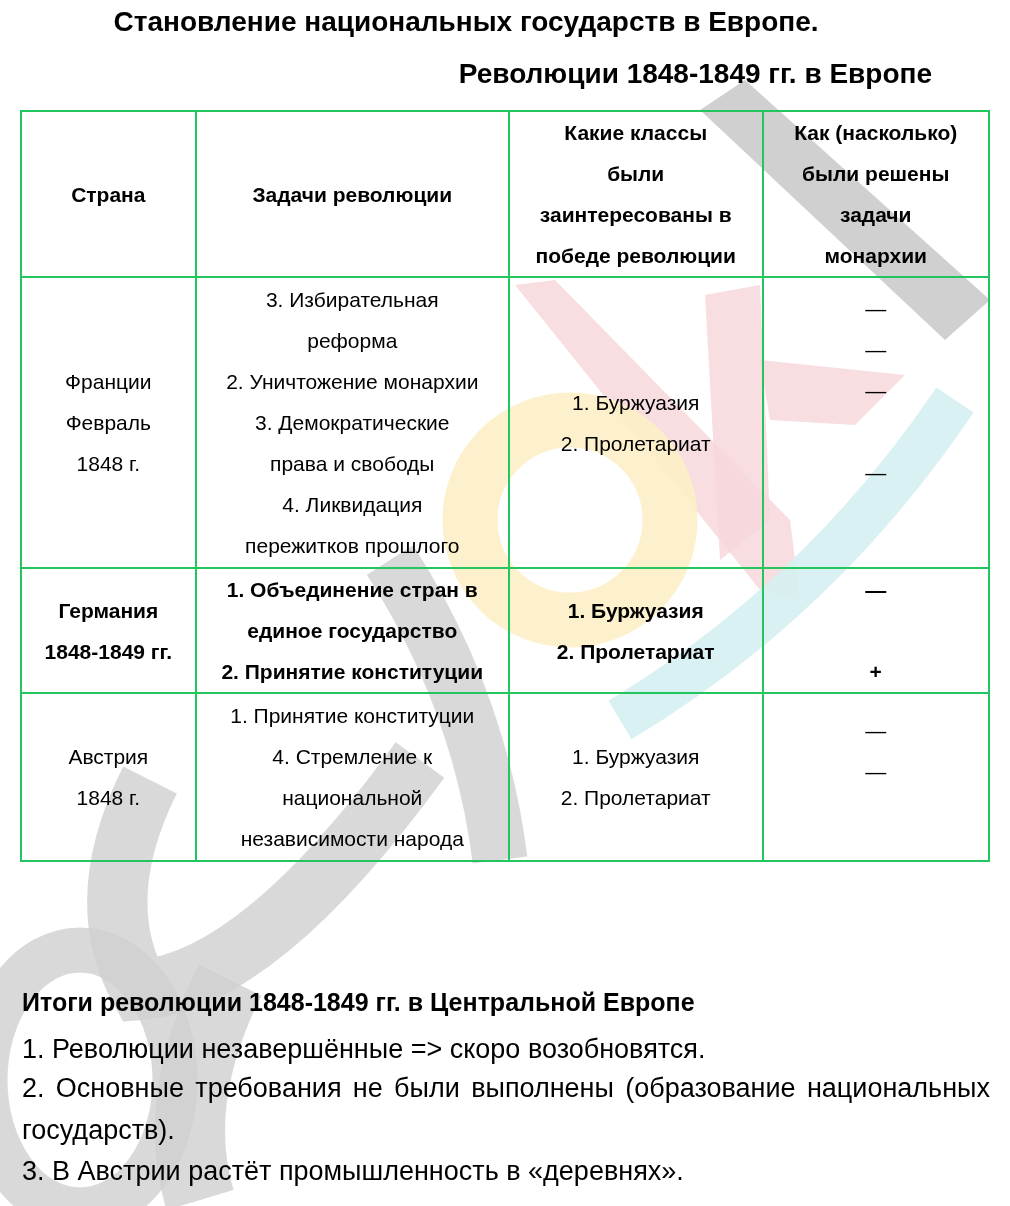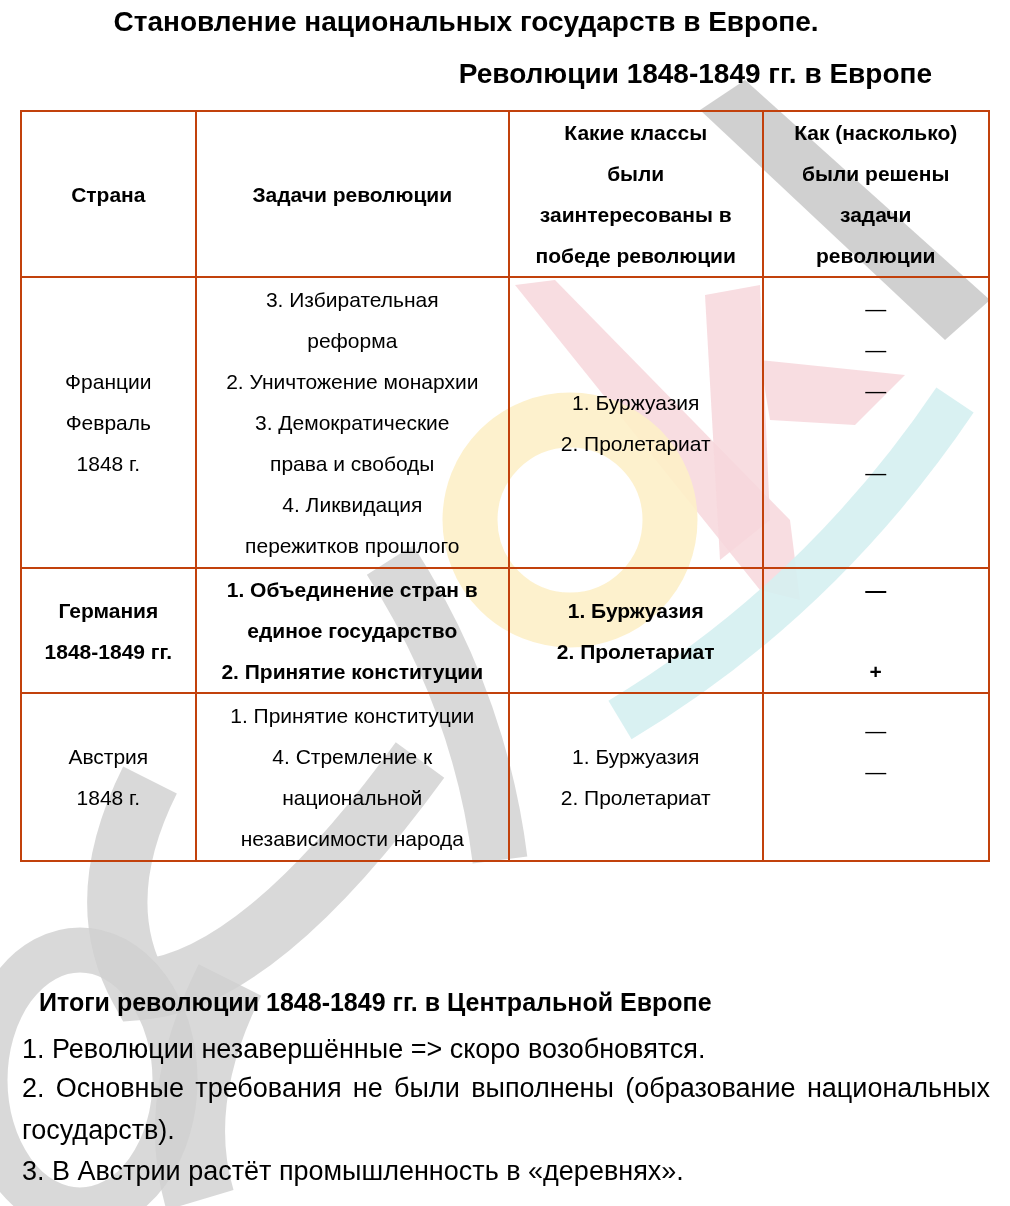--- a/index.html
+++ b/index.html
@@ -14,38 +14,38 @@
     font-weight: bold; font-size: 28px; line-height: 28px;
   }
   .t1 { top: 8px; }
   .t2 { top: 60px; text-align: right; }
   table.main {
     position: absolute; left: 20px; top: 110px;
     border-collapse: collapse; width: 970px;
     font-size: 21px; text-align: center;
   }
   table.main td, table.main th {
-    border: 2px solid #c2410c; padding: 0; vertical-align: middle;
+    border: 2px solid #22c55e; padding: 0; vertical-align: middle;
     line-height: 41px;
   }
   table.main th { font-weight: bold; }
   .c1 { width: 173px; }
   .c2 { width: 312px; }
   .c3 { width: 252px; }
   .c4 { width: 225px; border-radius: 20px; }
   .line { display: block; }
   .hdr-row { height: 164px; }
   .r-fr { height: 291px; }
   .r-de { height: 122px; font-weight: bold; }
   .r-at { height: 168px; }
   .r-it { height: 81px; }
   .mark { display: block; height: 41px; line-height: 41px; }
   .summary-title {
     position: absolute; left: 22px; top: 988px;
-    font-weight: bold; font-size: 25px; margin-left: 17px;
+    font-weight: bold; font-size: 25px;
   }
   .sum {
     position: absolute; left: 22px; width: 968px;
     font-size: 27px; line-height: 42px;
   }
   .s1 { top: 1028px; }
   .s2 { top: 1067px; text-align: justify; text-align-last: left; }
   .s3 { top: 1150px; }
 </style>
 </head>
@@ -81,21 +81,21 @@
       <th class="c3">
         <span class="line">Какие классы</span>
         <span class="line">были</span>
         <span class="line">заинтересованы в</span>
         <span class="line">победе революции</span>
       </th>
       <th class="c4">
         <span class="line">Как (насколько)</span>
         <span class="line">были решены</span>
         <span class="line">задачи</span>
-        <span class="line">революции</span>
+        <span class="line">монархии</span>
       </th>
     </tr>
 
     <tr class="r-fr">
       <td>
         <span class="line">Франции</span>
         <span class="line">Февраль</span>
         <span class="line">1848 г.</span>
       </td>
       <td>

